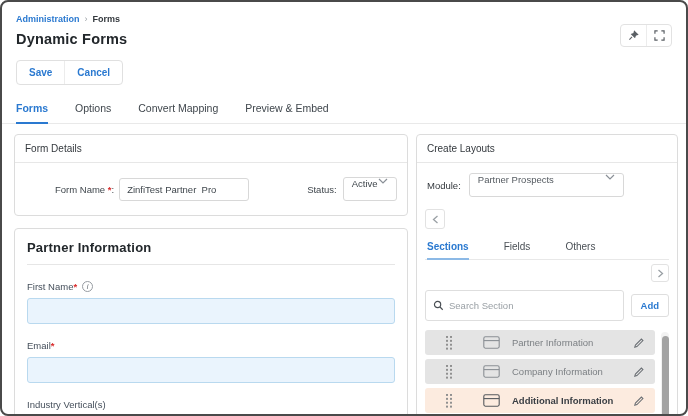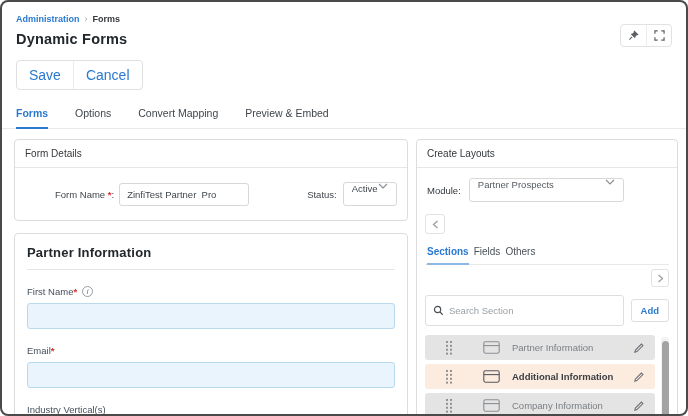--- a/index.html
+++ b/index.html
@@ -15,21 +15,21 @@
   .breadcrumb { display: flex; align-items: center; gap: 5px; font-size: 9px; font-weight: 700; }
   .breadcrumb .link { color: #2a79d0; cursor: pointer; }
   .breadcrumb .sep { color: #9aa0a5; font-weight: 400; font-size: 9px; }
   .breadcrumb .current { color: #33383d; }
   .page-title { font-size: 14.5px; font-weight: 700; color: #22272b; margin-top: 7px; letter-spacing: .2px; }
   .window-actions { position: absolute; right: 14px; top: 22px; display: flex; border: 1px solid #e2e2e2; border-radius: 4px; background: #fff; }
   .wbtn { width: 25px; height: 21px; display: flex; align-items: center; justify-content: center; cursor: pointer; }
   .wbtn + .wbtn { border-left: 1px solid #ececec; }
   
   .btn-group { display: inline-flex; border: 1px solid #e0e0e0; border-radius: 4px; margin: 13px 0 0 14px; background: #fff; }
-  .btn { padding: 6px 12px; font-size: 14px; font-weight: 400; color: #2a79d0; cursor: pointer; }
+  .btn { padding: 6px 12px; font-size: 10px; font-weight: 700; color: #2a79d0; cursor: pointer; }
   .btn + .btn { border-left: 1px solid #ececec; }
   
   .tabs { display: flex; gap: 27px; padding: 0 14px; margin-top: 13px; border-bottom: 1px solid #e9e9e9; font-size: 10.5px; color: #3f464c; }
   .tab { padding: 4px 0 8px; cursor: pointer; white-space: nowrap; }
   .tab.active { color: #2a79d0; font-weight: 600; border-bottom: 2px solid #2a79d0; margin-bottom: -1px; }
   
   .content { display: flex; gap: 8px; padding: 10px 8px 0 12px; align-items: flex-start; }
   .left-col { width: 394px; flex: none; }
   .right-col { flex: 1; min-width: 0; }
   .panel { border: 1px solid #dcdcdc; border-radius: 4px; background: #fff; }
@@ -48,21 +48,21 @@
   .section-title { font-size: 13px; font-weight: 700; color: #22272b; padding-bottom: 9px; border-bottom: 1px solid #e6e6e6; letter-spacing: .2px; }
   .field-label { margin-top: 16px; font-size: 9.5px; color: #454f5b; display: flex; align-items: flex-end; }
   .info-badge { width: 11px; height: 11px; border: 1px solid #979ca2; border-radius: 50%; font-size: 7.5px; font-style: italic; color: #6a7077; display: inline-flex; align-items: center; justify-content: center; margin-left: 5px; }
   .blue-input { margin-top: 6px; height: 26px; width: 100%; background: #eaf4fd; border: 1px solid #b9d9ef; border-radius: 3px; }
   
   .cl-body { padding: 9px 8px 40px; }
   .module-row { display: flex; align-items: center; font-size: 9.5px; color: #33383d; padding: 1px 2px; }
   .module-select { width: 155px; margin-left: 8px; color: #555b61; }
   .nav-btn { width: 20px; height: 20px; border: 1px solid #e2e2e2; border-radius: 3px; display: flex; align-items: center; justify-content: center; cursor: pointer; background: #fff; }
   .back-row { margin-top: 11px; }
-  .sub-tabs { display: flex; gap: 5px; font-size: 10px; color: #4a5056; margin-top: 9px; border-bottom: 1px solid #e8e8e8; padding: 0 2px; }
+  .sub-tabs { display: flex; gap: 35px; font-size: 10px; color: #4a5056; margin-top: 9px; border-bottom: 1px solid #e8e8e8; padding: 0 2px; }
   .sub-tab { padding: 3px 0 6px; cursor: pointer; }
   .sub-tab.active { color: #2a79d0; font-weight: 600; border-bottom: 2px solid #8cb9e6; margin-bottom: -1px; }
   .next-row { display: flex; justify-content: flex-end; margin-top: 4px; }
   .next-row .nav-btn { width: 18px; height: 18px; }
   .search-row { display: flex; gap: 7px; margin-top: 8px; align-items: center; }
   .search-box { flex: 1; height: 31px; border: 1px solid #dedede; border-radius: 3px; display: flex; align-items: center; gap: 5px; padding: 0 7px; background: #fff; }
   .search-box input { border: none; outline: none; flex: 1; min-width: 0; font-size: 9.5px; color: #555; font-family: inherit; background: transparent; }
   .search-box input::placeholder { color: #9aa0a5; }
   .add-btn { height: 23px; padding: 0 9px; border: 1px solid #dedede; border-radius: 3px; color: #2a79d0; font-size: 9.5px; font-weight: 700; display: flex; align-items: center; cursor: pointer; background: #fff; }
   .section-list { margin-top: 9px; position: relative; padding-right: 14px; }
@@ -248,20 +248,36 @@
                   </svg>
               </span>
               <span class="row-label">Partner Information</span>
               <span class="pencil">
                 <svg width="12" height="12" viewBox="0 0 14 14" fill="none" stroke="#6a6f74" stroke-width="1.2">
                     <path d="M2 12 L2.8 9.4 L9.8 2.4 L11.6 4.2 L4.6 11.2 Z"></path>
                   </svg>
               </span>
             </div>
 
+            <div class="row">
+              <span class="drag"></span>
+              <span class="card-icon">
+                <svg width="17" height="13" viewBox="0 0 17 13" fill="none" stroke="#8a8f94" stroke-width="1.1">
+                    <rect x="0.8" y="0.8" width="15.4" height="11.4" rx="1.6"></rect>
+                    <line x1="0.8" y1="4.6" x2="16.2" y2="4.6"></line>
+                  </svg>
+              </span>
+              <span class="row-label">Company Information</span>
+              <span class="pencil">
+                <svg width="12" height="12" viewBox="0 0 14 14" fill="none" stroke="#6a6f74" stroke-width="1.2">
+                    <path d="M2 12 L2.8 9.4 L9.8 2.4 L11.6 4.2 L4.6 11.2 Z"></path>
+                  </svg>
+              </span>
+            </div>
+
             <div class="row peach">
               <span class="drag"></span>
               <span class="card-icon">
                 <svg width="17" height="13" viewBox="0 0 17 13" fill="none" stroke="#55595e" stroke-width="1.1">
                     <rect x="0.8" y="0.8" width="15.4" height="11.4" rx="1.6"></rect>
                     <line x1="0.8" y1="4.6" x2="16.2" y2="4.6"></line>
                   </svg>
               </span>
               <span class="row-label">Additional Information</span>
               <span class="pencil">
@@ -272,44 +288,28 @@
             </div>
 
             <div class="row">
               <span class="drag"></span>
               <span class="card-icon">
                 <svg width="17" height="13" viewBox="0 0 17 13" fill="none" stroke="#8a8f94" stroke-width="1.1">
                     <rect x="0.8" y="0.8" width="15.4" height="11.4" rx="1.6"></rect>
                     <line x1="0.8" y1="4.6" x2="16.2" y2="4.6"></line>
                   </svg>
               </span>
-              <span class="row-label">Company Information</span>
+
               <span class="pencil">
                 <svg width="12" height="12" viewBox="0 0 14 14" fill="none" stroke="#6a6f74" stroke-width="1.2">
                     <path d="M2 12 L2.8 9.4 L9.8 2.4 L11.6 4.2 L4.6 11.2 Z"></path>
                   </svg>
               </span>
             </div>
 
-            <div class="row">
-              <span class="drag"></span>
-              <span class="card-icon">
-                <svg width="17" height="13" viewBox="0 0 17 13" fill="none" stroke="#8a8f94" stroke-width="1.1">
-                    <rect x="0.8" y="0.8" width="15.4" height="11.4" rx="1.6"></rect>
-                    <line x1="0.8" y1="4.6" x2="16.2" y2="4.6"></line>
-                  </svg>
-              </span>
-
-              <span class="pencil">
-                <svg width="12" height="12" viewBox="0 0 14 14" fill="none" stroke="#6a6f74" stroke-width="1.2">
-                    <path d="M2 12 L2.8 9.4 L9.8 2.4 L11.6 4.2 L4.6 11.2 Z"></path>
-                  </svg>
-              </span>
-            </div>
-
             <div class="scrollbar-track">
               <div class="scrollbar-thumb"></div>
             </div>
           </div>
 
         </div>
       </div>
     </div>
 
   </div>

